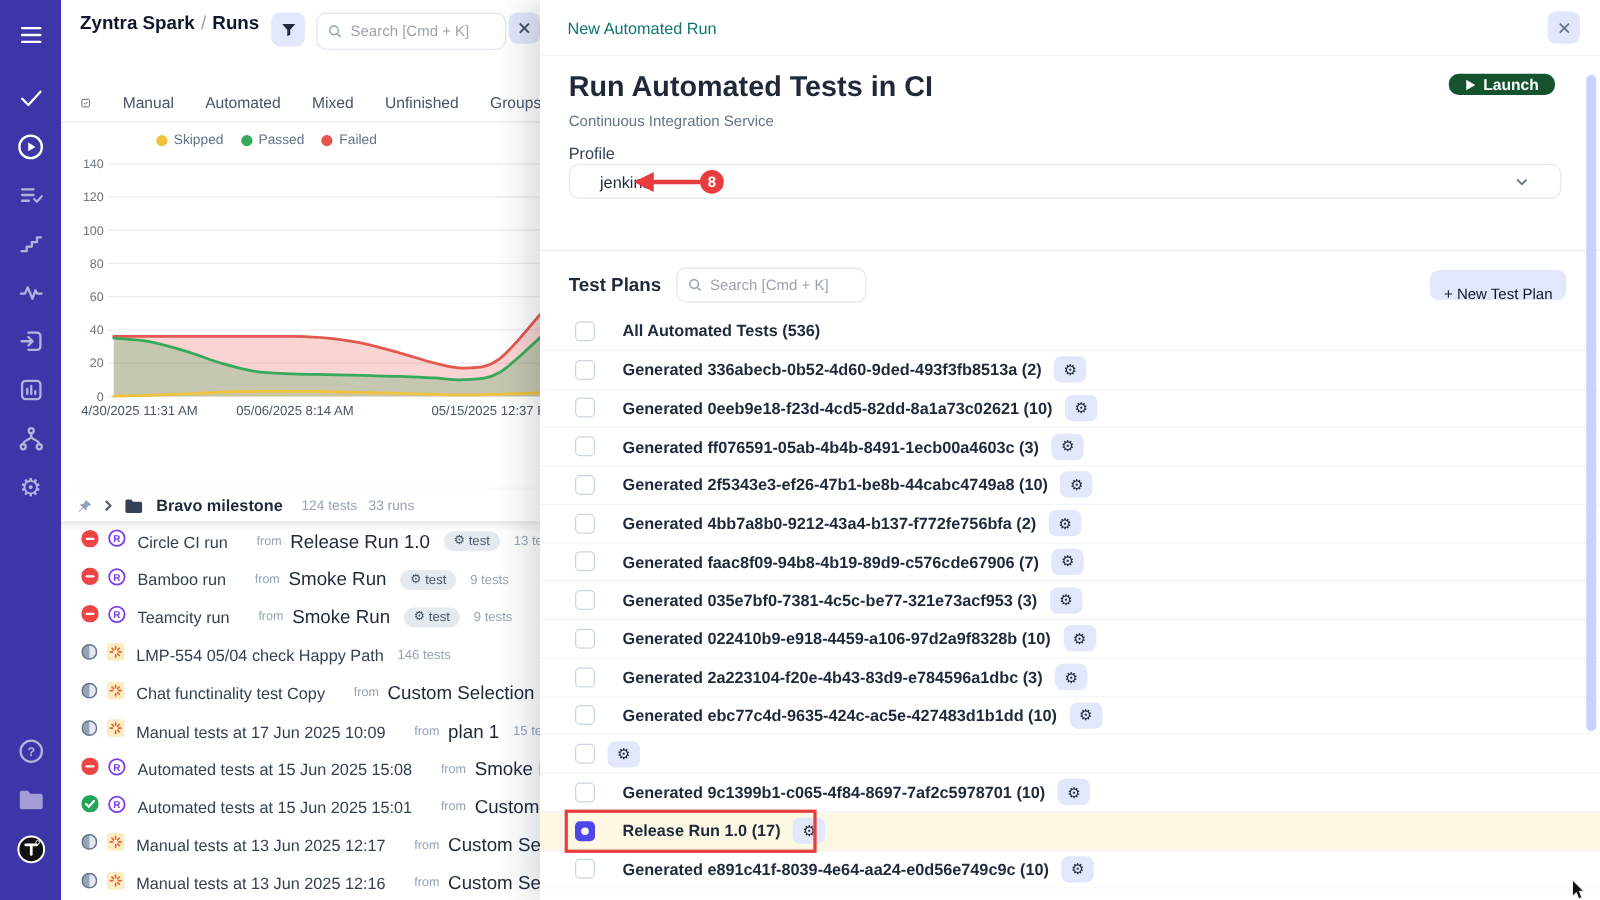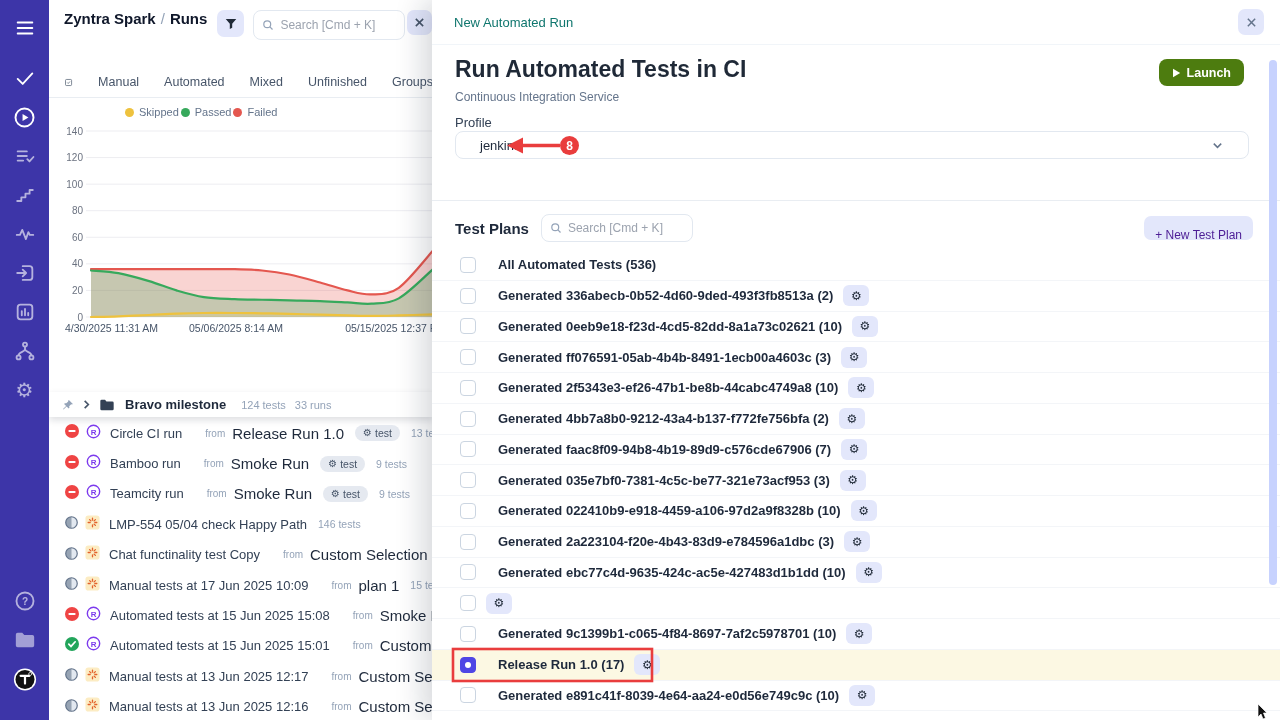--- a/index.html
+++ b/index.html
@@ -24,21 +24,21 @@
   .lp-search{margin-left:9px;width:152px;height:30px;border:1px solid #e2e8f0;border-radius:8px;
     display:flex;align-items:center;padding:0 8px;gap:6px;background:#fff}
   .lp-search input{border:none;outline:none;width:110px;font-size:12px;color:#334155;
     font-family:"Liberation Sans",sans-serif;background:transparent}
   .lp-search input::placeholder{color:#9ca3af}
   .lp-close{position:absolute;right:1px;top:0px;width:25px;height:25px}
   .lp-tabs{position:absolute;top:68px;left:15px;right:0;height:28px;display:flex;
     align-items:center;gap:25px}
   .lp-tabs .tab{font-size:12.5px;color:#475569;cursor:pointer;white-space:nowrap}
   .tabs-rule{position:absolute;top:97px;left:0;right:0;height:1px;background:#e9edf2}
-  .legend{position:absolute;top:106px;left:76px;display:flex;gap:2px;align-items:center}
+  .legend{position:absolute;top:106px;left:76px;display:flex;gap:14px;align-items:center}
   .legend .li{display:flex;align-items:center;gap:5px;font-size:11px;color:#64748b}
   .legend .dot{width:9px;height:9px;border-radius:50%}
   .chart-wrap{position:absolute;top:118px;left:0;width:384px;height:232px}
   .chart-wrap svg{width:384px;height:232px;display:block}
   .grid{stroke:#ededf1;stroke-width:1}
   .ylab,.xlab{font-size:10px;fill:#6b7280;font-family:"Liberation Sans",sans-serif}
   .xlab{fill:#475569;font-size:10.5px}
   
   .milestone{position:absolute;top:392px;left:0;right:0;height:25px;display:flex;align-items:center;
     padding-left:13px;gap:7px;background:#fff;box-shadow:0 3px 7px rgba(15,23,42,.14);cursor:pointer}
@@ -56,39 +56,39 @@
   .run-row .rt{font-size:10.5px;color:#94a3b8;margin-left:4px}
   .gearch{font-family:"DejaVu Sans",sans-serif;font-size:10px;line-height:1;color:#475569}
   
   .drawer{position:absolute;left:432px;top:0;width:848px;height:720px;background:#fff;
     box-shadow:-10px 0 26px rgba(15,23,42,.16)}
   .dw-header{position:absolute;top:0;left:0;right:0;height:45px;border-bottom:1px solid #f1f5f9;
     display:flex;align-items:center;padding:0 16px 0 22px}
   .dw-header .t{font-size:13px;color:#0f766e}
   .dw-close{margin-left:auto;width:26px;height:26px}
   .dw-title{position:absolute;top:56px;left:23px;font-size:23px;font-weight:bold;color:#1f2937}
-  .launch{position:absolute;top:59px;right:36px;height:27px;background:#4d7c0f;border:none;
+  .launch{position:absolute;top:59px;right:36px;height:17px;background:#14532d;border:none;
     border-radius:8px;color:#fff;font-size:12.5px;font-weight:600;display:flex;align-items:center;
     gap:6px;padding:0 13px;cursor:pointer;font-family:"Liberation Sans",sans-serif}
   .dw-sub{position:absolute;top:90px;left:23px;font-size:12px;color:#64748b}
   .pf-label{position:absolute;top:115px;left:23px;font-size:13px;color:#334155}
   .pf-select{position:absolute;top:131px;left:23px;right:31px;height:28px;border:1px solid #e2e8f0;
     border-radius:8px;display:flex;align-items:center;padding:0 24px;cursor:pointer;background:#fff}
   .pf-select .val{font-size:13px;color:#1e293b}
   .pf-select .chev{margin-left:auto}
   .dw-divider{position:absolute;top:200px;left:0;right:0;height:1px;background:#e9edf2}
   .tp-bar{position:absolute;top:213px;left:23px;right:27px;height:30px;display:flex;align-items:center}
   .tp-heading{font-size:15px;font-weight:bold;color:#1e293b}
   .tp-search{margin-left:12px;width:152px;height:28px;border:1px solid #e2e8f0;border-radius:8px;
     display:flex;align-items:center;padding:0 8px;gap:6px}
   .tp-search input{border:none;outline:none;width:110px;font-size:12px;color:#334155;
     font-family:"Liberation Sans",sans-serif}
   .tp-search input::placeholder{color:#9ca3af}
   .tp-new{margin-left:auto;height:20px;background:#e3e7fb;border:none;border-radius:7px;
-    font-size:12px;color:#4c1d95;padding:12px 11px;cursor:pointer;font-family:"Liberation Sans",sans-serif}
+    font-size:12px;color:#0f172a;padding:12px 11px;cursor:pointer;font-family:"Liberation Sans",sans-serif}
   .plans{position:absolute;top:250px;left:0;right:0;bottom:0;overflow:hidden}
   .plan-row{height:30.75px;display:flex;align-items:center;padding-left:28px;
     border-bottom:1px solid #f3f5f8;cursor:pointer}
   .plan-row.hl{background:#fcf8e3}
   .cbx{width:16px;height:16px;border:1px solid #cbd5e1;border-radius:4px;background:#fff;
     flex:0 0 auto;display:flex;align-items:center;justify-content:center}
   .cbx.on{background:#4f46e5;border-color:#4f46e5}
   .cbx.on::after{content:"";width:6px;height:6px;border-radius:50%;background:#fff}
   .plan-row .lbl{font-size:13px;font-weight:600;color:#1e293b;margin-left:22px;white-space:nowrap}
   .plan-row.first .lbl{font-weight:bold}

